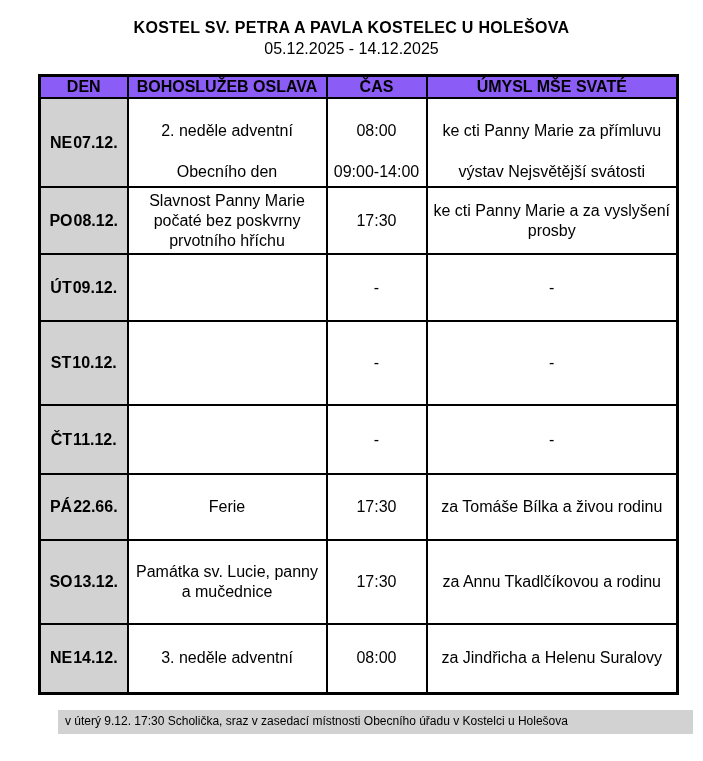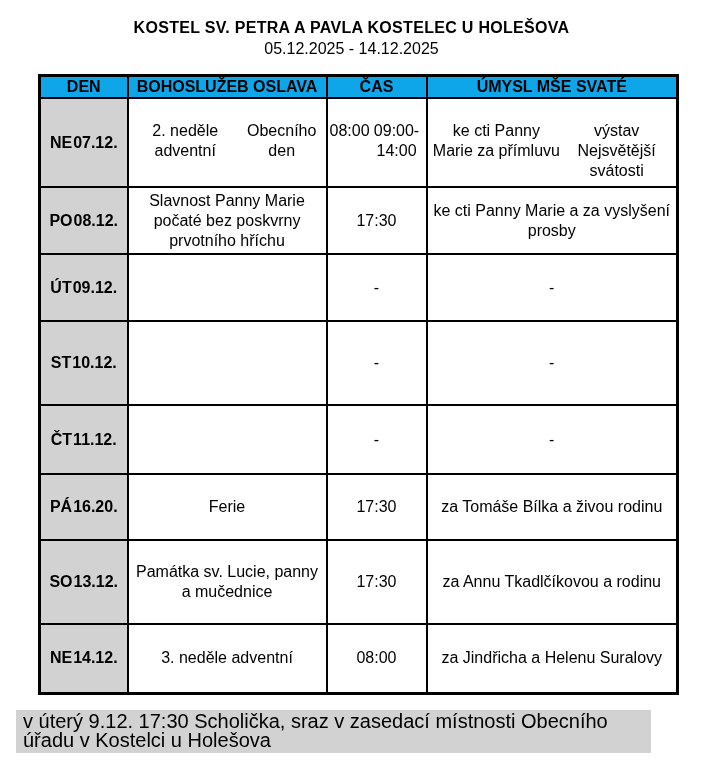--- a/index.html
+++ b/index.html
@@ -21,21 +21,21 @@
     margin: 15px 0 0 38px;
     border: 3px solid #000;
   }
   col.c-den { width: 88px; }
   col.c-lit { width: 199px; }
   col.c-cas { width: 100px; }
   col.c-umysl { width: 251px; }
 
   th, td { border: 2px solid #000; overflow: hidden; }
   th {
-    background: #0ea5e9;
+    background: #8b5cf6;
     font-size: 16px; font-weight: bold;
     text-align: center; vertical-align: middle;
     padding: 1px 0;
   }
   tr.hdr { height: 22px; }
   tr.r0 { height: 89px; }
   tr.r1 { height: 67px; }
   tr.r2 { height: 67px; }
   tr.r3 { height: 84px; }
   tr.r4 { height: 69px; }
@@ -54,30 +54,30 @@
 
   td.c {
     font-size: 16px; line-height: 20px;
     text-align: center; vertical-align: middle;
     padding: 0 2px;
   }
   td.intent { padding: 0 4px; }
 
   .dual {
     height: 85px; box-sizing: border-box;
-    display: flex; flex-direction: row;
+    display: flex; flex-direction: column;
     justify-content: space-between;
     padding: 21px 0 3px 0;
   }
 
   .note {
-    margin: 15px 0 0 16px;
+    margin: 15px 0 0 58px;
     width: 635px; box-sizing: border-box;
     background: #d2d2d2;
-    font-size: 20px; line-height: 19px;
+    font-size: 12px; line-height: 19px;
     padding: 2px 6px 3px 7px;
   }
 </style>
 </head>
 <body>
 
 <div class="titles">
   <div class="title-line">KOSTEL SV. PETRA A PAVLA KOSTELEC U HOLEŠOVA</div>
   <div class="date-line">05.12.2025 - 14.12.2025</div>
 </div>
@@ -170,21 +170,21 @@
       </td>
       <td class="c"></td>
       <td class="c">-</td>
       <td class="c intent">-</td>
     </tr>
 
     <tr class="r5">
       <td class="day">
         <span class="day-inner">
           <span>PÁ</span>
-          <span>16.20.</span>
+          <span>22.66.</span>
         </span>
       </td>
       <td class="c">Ferie</td>
       <td class="c">17:30</td>
       <td class="c intent">za Tomáše Bílka a živou rodinu</td>
     </tr>
 
     <tr class="r6">
       <td class="day">
         <span class="day-inner">

